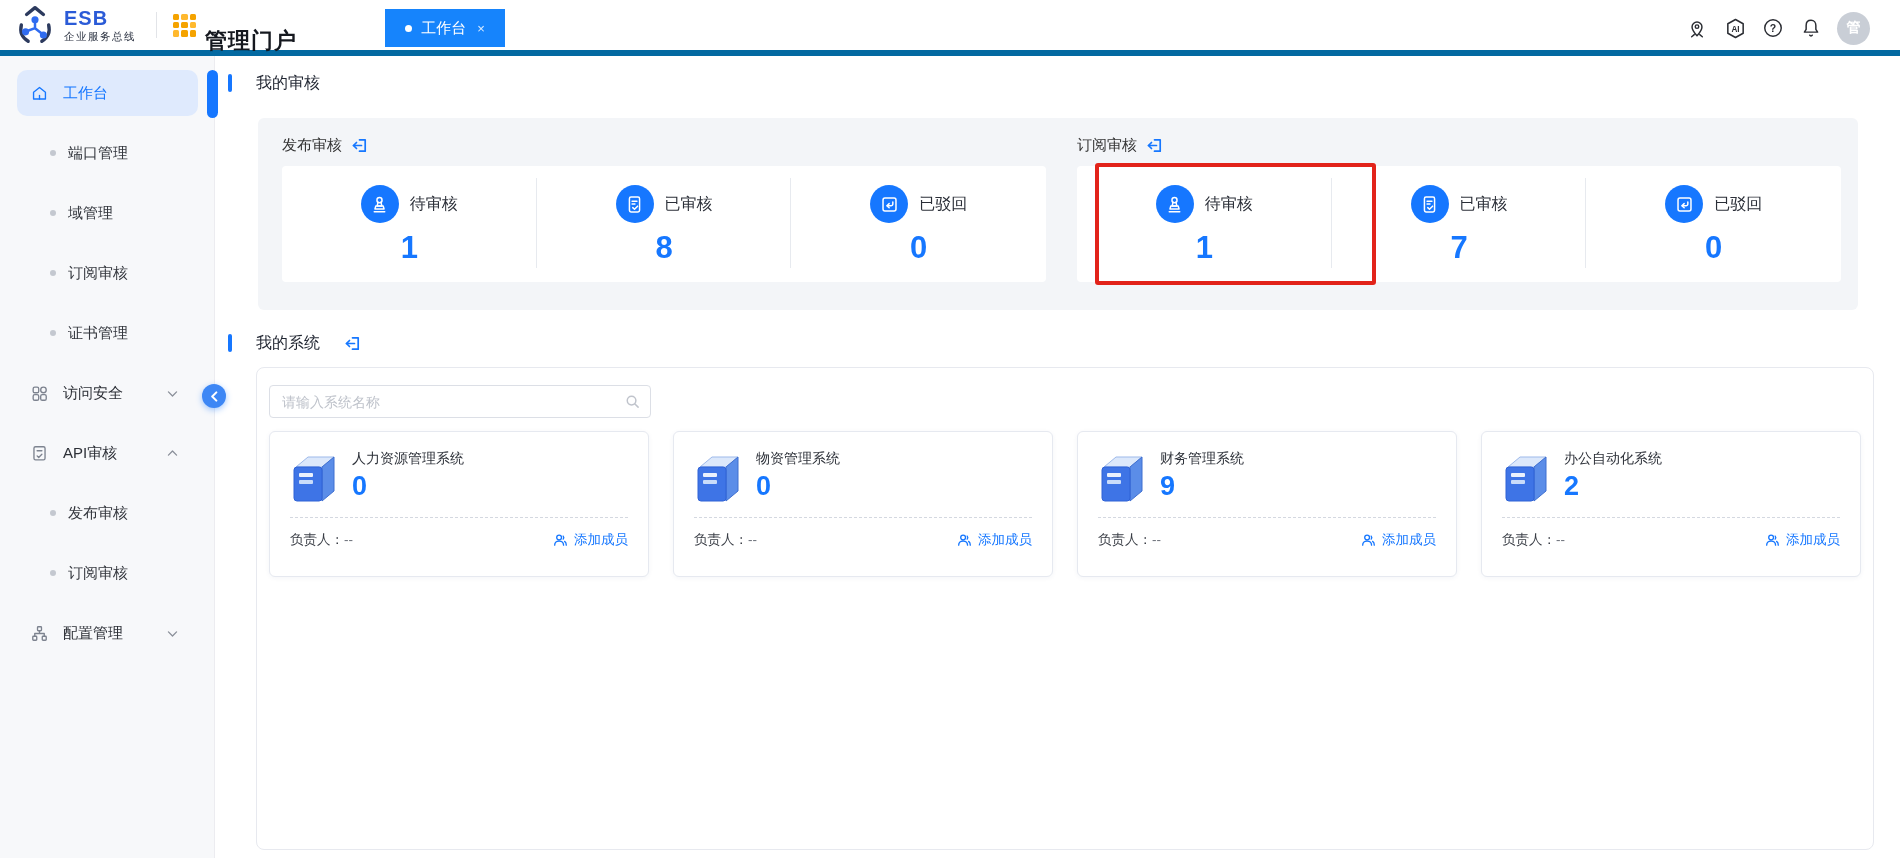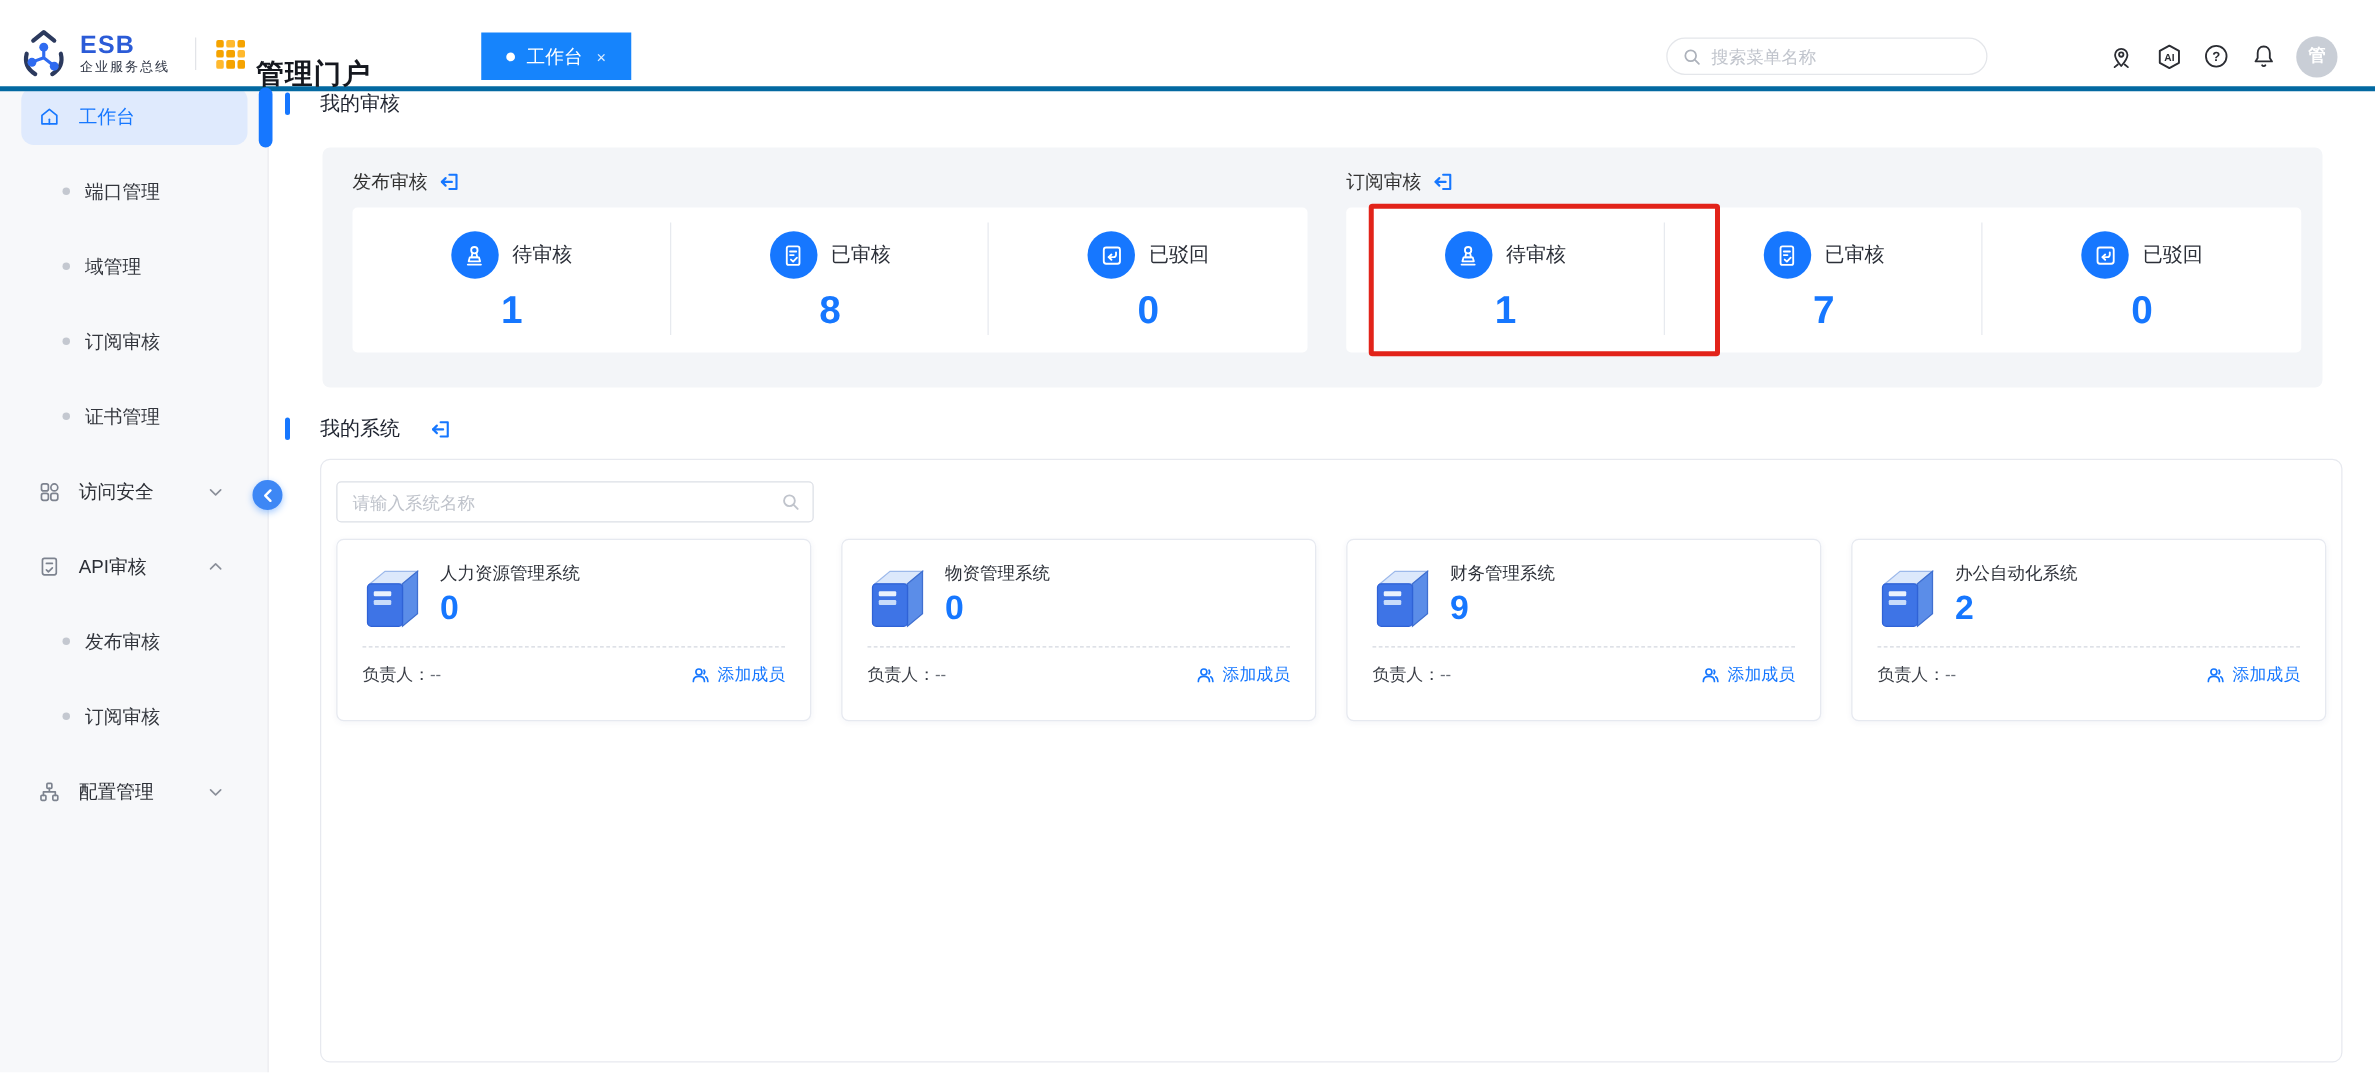--- a/index.html
+++ b/index.html
@@ -1,22 +1,22 @@
 <!DOCTYPE html>
 <html><head>
 <meta charset="utf-8">
 <style>
   * { margin:0; padding:0; box-sizing:border-box; }
   html,body { width:1900px; height:858px; overflow:hidden; background:#fff;
     font-family:"Liberation Sans","DejaVu Sans",sans-serif; color:#2b2f38; }
   .app { position:relative; width:1900px; height:858px; }
 
   
-  .header { position:absolute; top:17px; left:0; width:1900px; height:56px; background:#fff;
-    border-bottom:4px solid #0369a1; display:flex; align-items:center; z-index:20; }
+  .header { position:absolute; top:0; left:0; width:1900px; height:56px; background:#fff;
+    border-bottom:6px solid #0369a1; display:flex; align-items:center; z-index:20; }
   .logo-group { display:flex; align-items:center; gap:8px; padding-left:14px; }
   .logo-mark { width:42px; height:42px; }
   .logo-text { display:flex; flex-direction:column; line-height:1.05; }
   .logo-title { font-size:20px; font-weight:800; color:#2b5bd7; letter-spacing:1px; }
   .logo-sub { font-size:10.5px; color:#2a3140; letter-spacing:1.5px; margin-top:2px; }
   .header-divider { width:1px; height:26px; background:#e2e4e8; margin:0 16px 0 20px; }
   .portal { display:flex; align-items:center; gap:9px; }
   .grid-icon { width:23px; height:23px; display:grid; grid-template-columns:repeat(3,1fr); gap:2px; }
   .grid-icon i { background:#f5a300; border-radius:1.5px; }
   .grid-icon i:nth-child(2),.grid-icon i:nth-child(6),.grid-icon i:nth-child(7){ background:#ffb92e; }
@@ -136,27 +136,20 @@
           <i></i>
           <i></i>
         </span>
       <span class="portal-title">管理门户</span>
     </div>
     <div class="tab">
       <span class="tab-dot"></span>
       <span>工作台</span>
       <span class="tab-close">×</span>
     </div>
-    <div class="search-pill">
-      <svg width="15" height="15" viewBox="0 0 16 16" fill="none" stroke="#adb2bb" stroke-width="1.5" stroke-linecap="round">
-        <circle cx="7" cy="7" r="4.6"></circle>
-          <line x1="10.6" y1="10.6" x2="14" y2="14"></line>
-      </svg>
-      <input placeholder="搜索菜单名称" style="">
-    </div>
     <div class="header-right">
       <span class="hicon">
         <svg width="22" height="22" viewBox="0 0 24 24" fill="none" stroke="#2b2d33" stroke-width="1.6" stroke-linecap="round" stroke-linejoin="round">
           <path d="M12 20.5c-3.6-4-5.4-6.9-5.4-9.6a5.4 5.4 0 1 1 10.8 0c0 2.7-1.8 5.6-5.4 9.6z"></path>
           <circle cx="12" cy="10.5" r="1.9"></circle>
           <path d="M6.2 21.5 L9 19.2 M17.8 21.5 L15 19.2"></path>
         </svg>
       </span>
       <span class="hicon">
         <svg width="23" height="23" viewBox="0 0 24 24">

